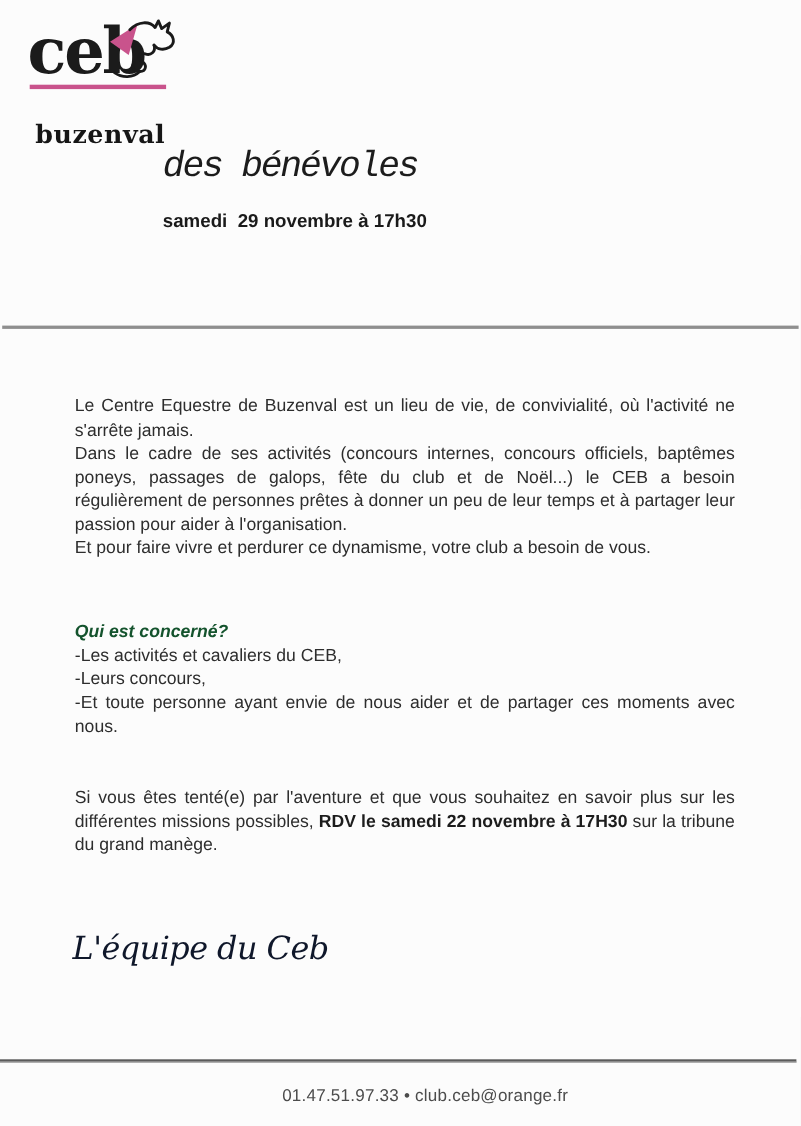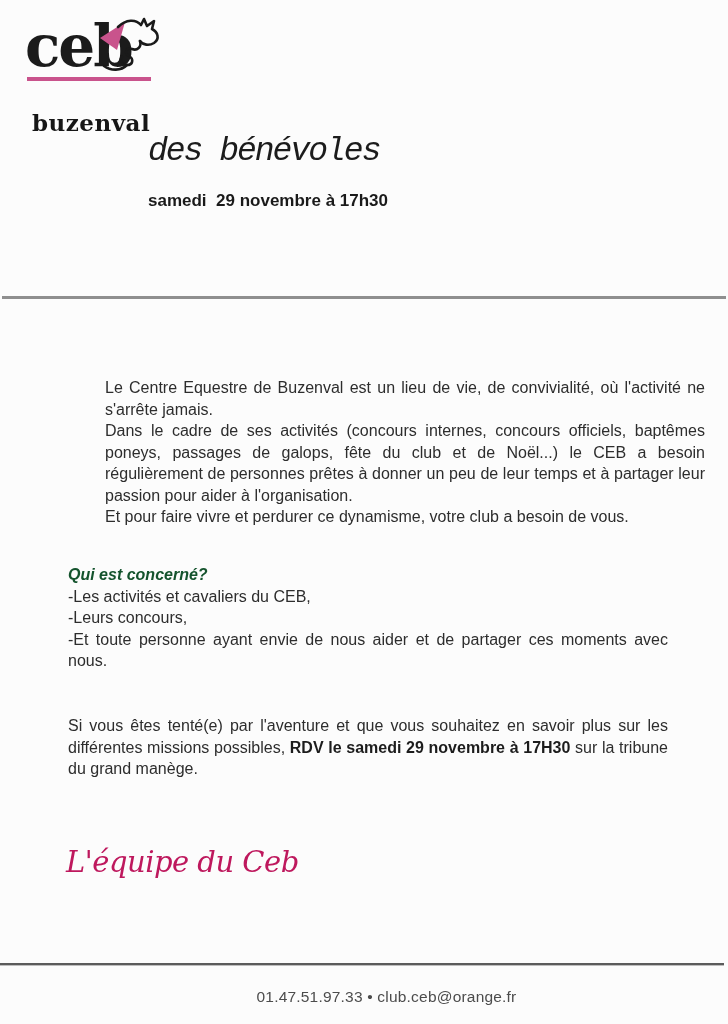--- a/index.html
+++ b/index.html
@@ -63,37 +63,37 @@
     font-size: 17px;
     color: #1a1a1a;
     white-space: pre-wrap;
   }
 
   .rule-top { position: absolute; left: 2px; right: 2px; top: 296px; height: 3px; background: #8f8f8f; }
 
   
   .text-block { position: absolute; left: 68px; width: 600px; font-size: 16px; line-height: 21.5px; text-align: justify; color: #2d2d2d; }
   .text-block p { margin: 0; }
-  .intro { top: 377px; margin-left: 37px; }
+  .intro { top: 359px; }
   .who { top: 564px; }
   .who-heading { font-weight: 700; font-style: italic; color: #14532d; }
   .who-item { text-align: justify; }
   .cta { top: 715px; }
   .cta b { color: #1c1c1c; }
 
   
   .signature {
     position: absolute;
     left: 66px;
     top: 845px;
     font-family: "DejaVu Serif", serif;
     font-style: italic;
     font-size: 29px;
     letter-spacing: -0.5px;
-    color: #be185d;
+    color: #0f172a;
   }
 
   
   .rule-bottom { position: absolute; left: 0; right: 4px; top: 963px; height: 2px; background: #5b5b5b; border-bottom: 1px solid #bdbdbd; }
   .footer-text {
     position: absolute;
     left: 0; right: 0;
     top: 988px;
     text-align: center;
     font-size: 15.5px;
@@ -135,21 +135,21 @@
   </div>
 
   <div class="text-block who">
     <p class="who-heading">Qui est concerné?</p>
     <p class="who-item">-Les activités et cavaliers du CEB,</p>
     <p class="who-item">-Leurs concours,</p>
     <p class="who-item">-Et toute personne ayant envie de nous aider et de partager ces moments avec nous.</p>
   </div>
 
   <div class="text-block cta">
-    <p><span>Si vous êtes tenté(e) par l'aventure et que vous souhaitez en savoir plus sur les différentes missions possibles, </span><b>RDV le samedi 29 novembre à 17H30</b><span> sur la tribune du grand manège.</span></p>
+    <p><span>Si vous êtes tenté(e) par l'aventure et que vous souhaitez en savoir plus sur les différentes missions possibles, </span><b>RDV le samedi 22 novembre à 17H30</b><span> sur la tribune du grand manège.</span></p>
   </div>
 
   <div class="signature">L'équipe du Ceb</div>
 
   <div class="rule-bottom"></div>
   <div class="footer-text">01.47.51.97.33 • club.ceb@orange.fr</div>
 
 </div>
 
 </body></html>

